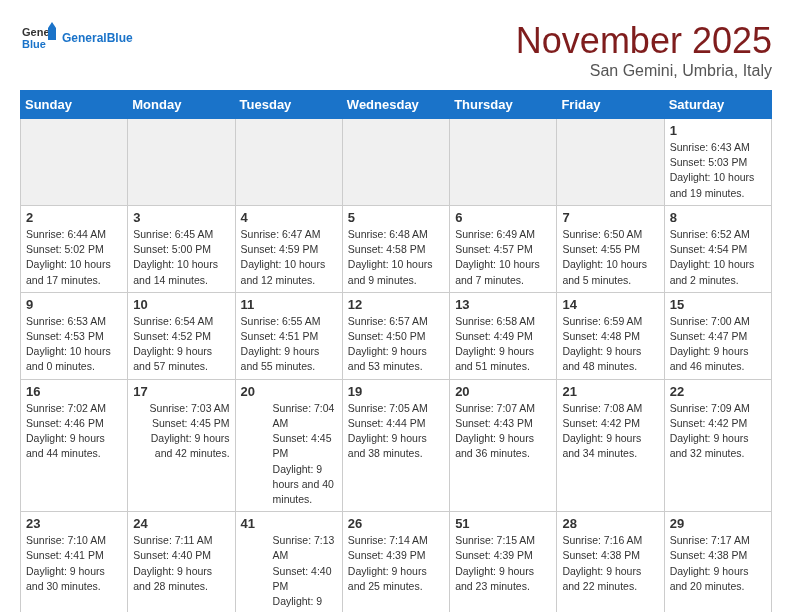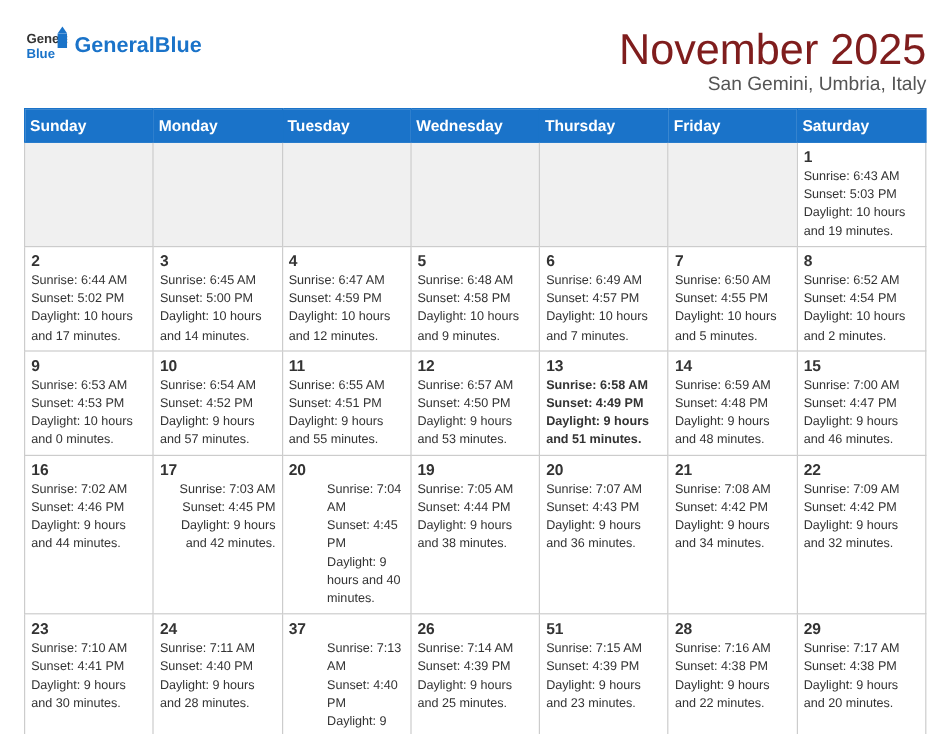--- a/index.html
+++ b/index.html
@@ -15,21 +15,21 @@
       justify-content: space-between;
       align-items: flex-start;
       margin-bottom: 10px;
     }
     .logo {
       display: flex;
       align-items: center;
       gap: 6px;
     }
     .logo-text {
-      font-size: 18px;
+      font-size: 12px;
       color: #333;
       line-height: 1.2;
     }
     .logo-text span {
       color: #1a73c9;
       font-weight: bold;
     }
     .logo-icon {
       width: 36px;
       height: 36px;
@@ -199,21 +199,21 @@
 Daylight: 9 hours and 55 minutes.</div>
         </td>
         <td>
           <div class="day-number">12</div>
           <div class="day-info" style="white-space: pre-line;">Sunrise: 6:57 AM
 Sunset: 4:50 PM
 Daylight: 9 hours and 53 minutes.</div>
         </td>
         <td>
           <div class="day-number">13</div>
-          <div class="day-info" style="white-space: pre-line; font-weight: bold;">Sunrise: 6:58 AM
+          <div class="day-info" style="white-space: pre-line;">Sunrise: 6:58 AM
 Sunset: 4:49 PM
 Daylight: 9 hours and 51 minutes.</div>
         </td>
         <td>
           <div class="day-number">14</div>
           <div class="day-info" style="white-space: pre-line;">Sunrise: 6:59 AM
 Sunset: 4:48 PM
 Daylight: 9 hours and 48 minutes.</div>
         </td>
         <td>
@@ -274,21 +274,21 @@
 Sunset: 4:41 PM
 Daylight: 9 hours and 30 minutes.</div>
         </td>
         <td>
           <div class="day-number">24</div>
           <div class="day-info" style="white-space: pre-line;">Sunrise: 7:11 AM
 Sunset: 4:40 PM
 Daylight: 9 hours and 28 minutes.</div>
         </td>
         <td>
-          <div class="day-number">37</div>
+          <div class="day-number">41</div>
           <div class="day-info" style="white-space: pre-line; margin-left: 32px;">Sunrise: 7:13 AM
 Sunset: 4:40 PM
 Daylight: 9 hours and 27 minutes.</div>
         </td>
         <td>
           <div class="day-number">26</div>
           <div class="day-info" style="white-space: pre-line;">Sunrise: 7:14 AM
 Sunset: 4:39 PM
 Daylight: 9 hours and 25 minutes.</div>
         </td>

